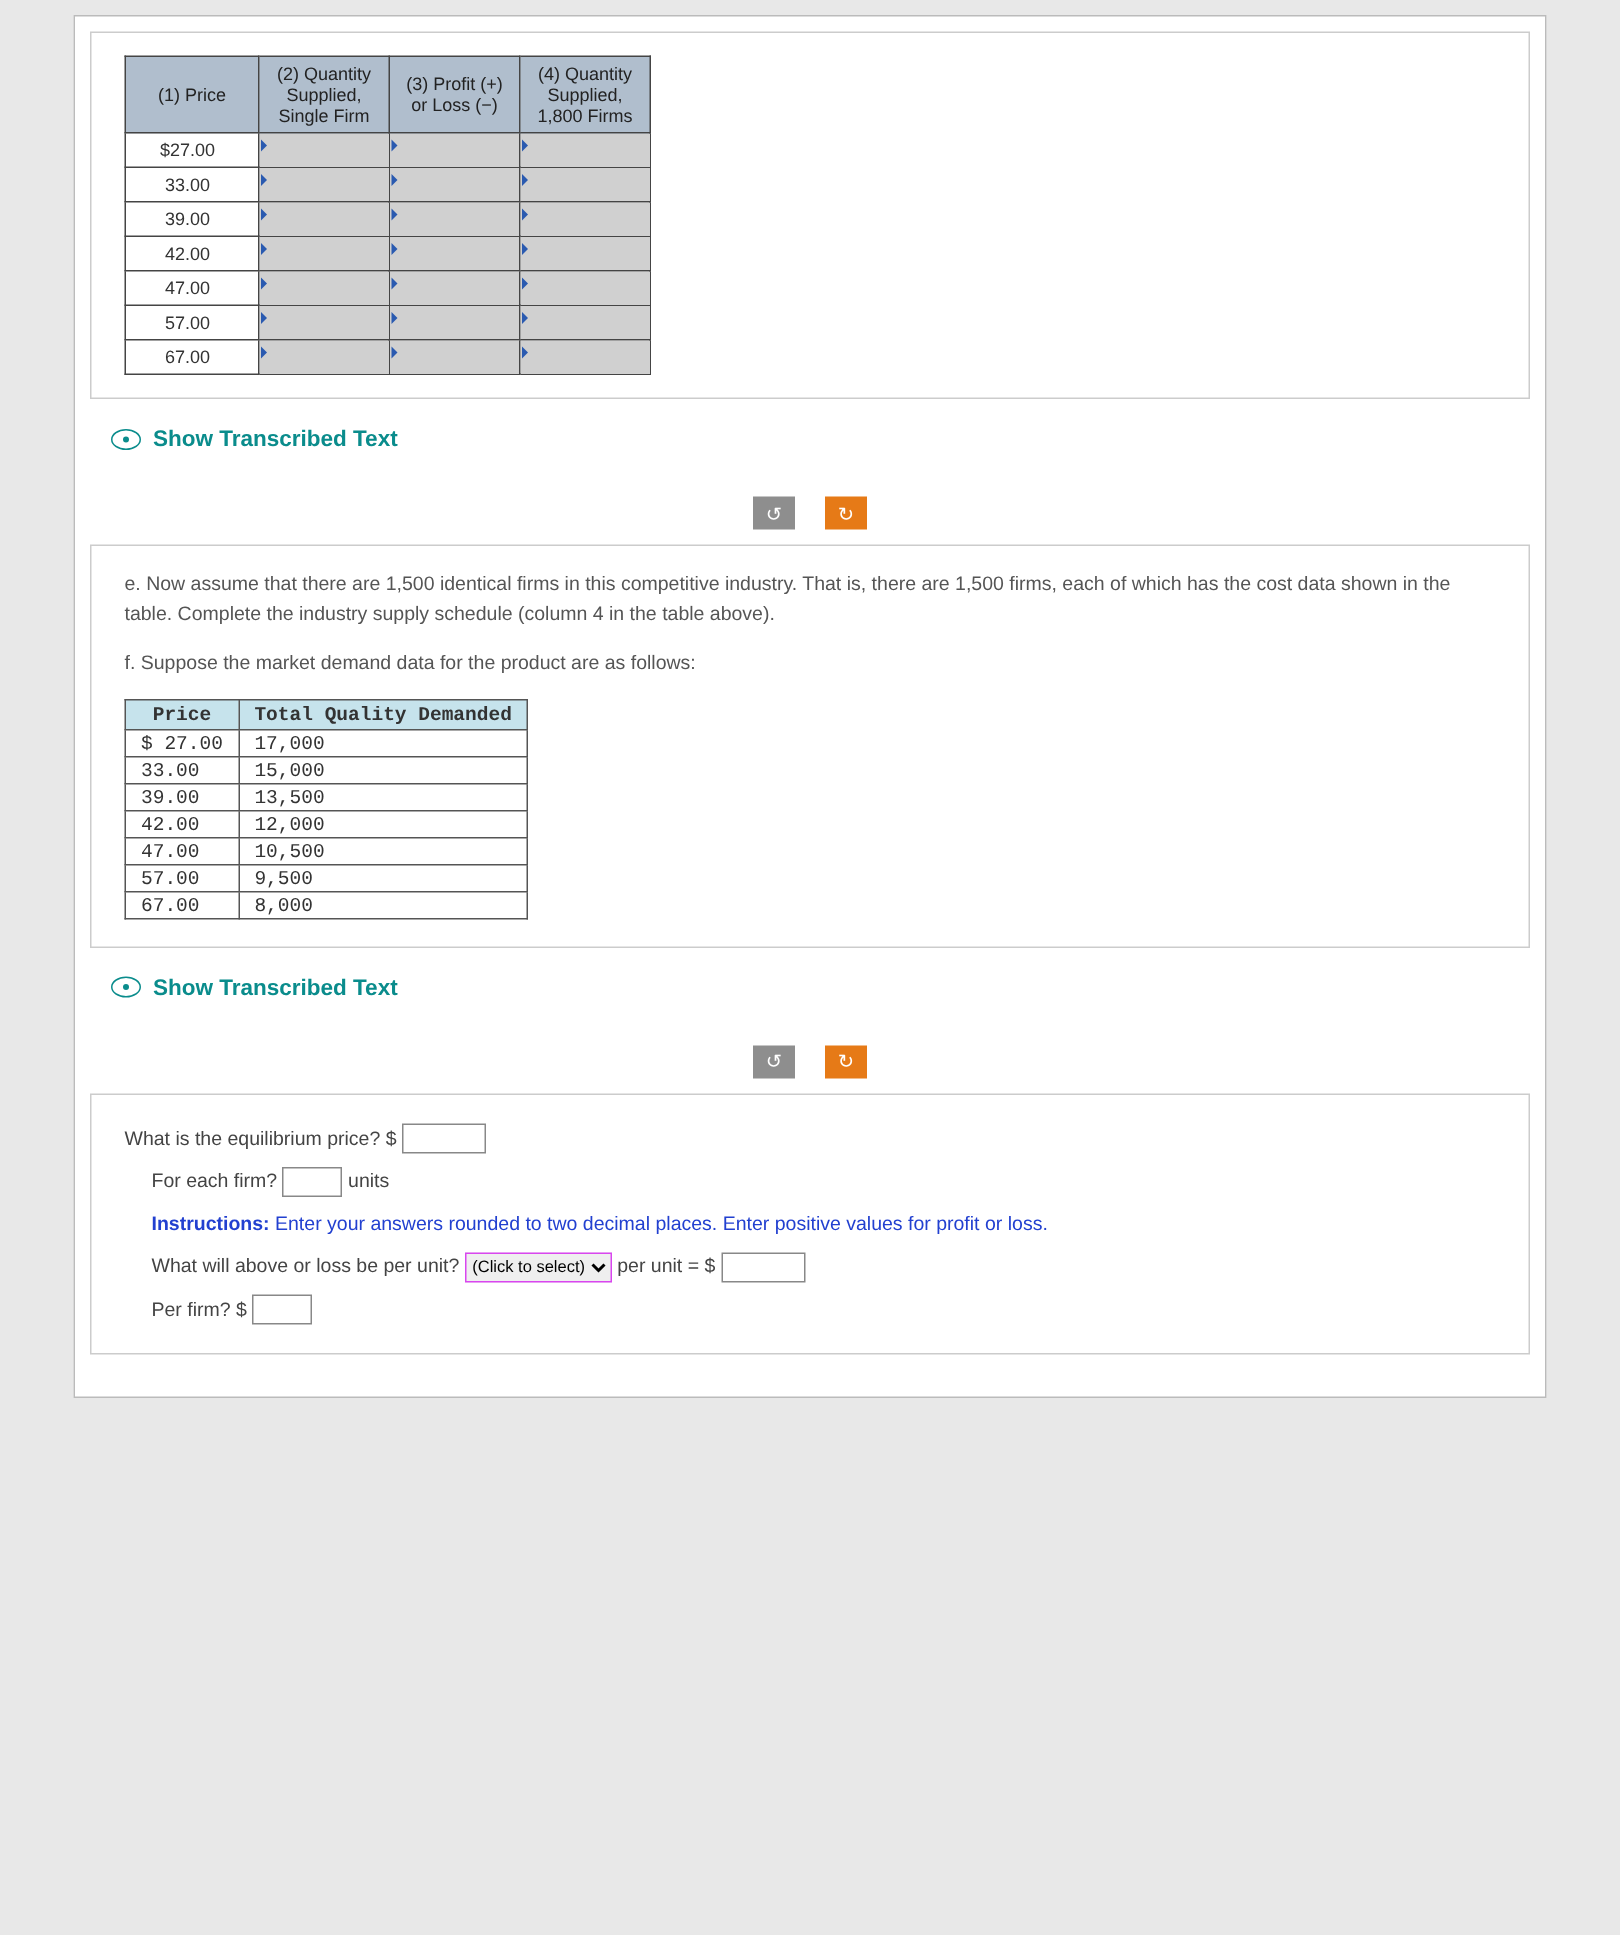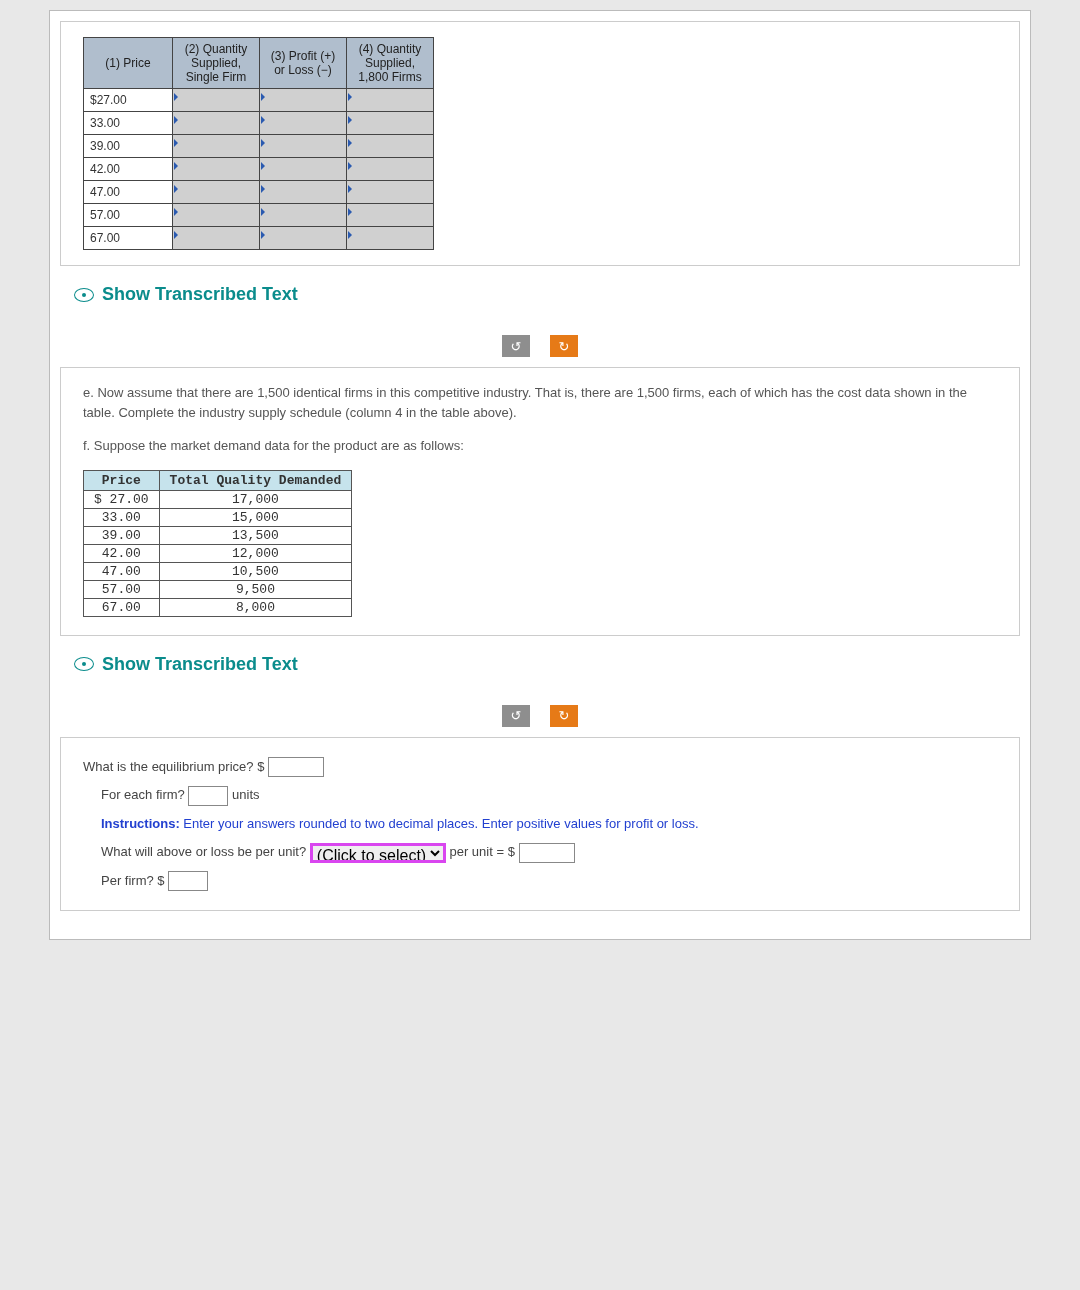--- a/index.html
+++ b/index.html
@@ -43,21 +43,21 @@
   }
   .supply-table td {
     border: 1px solid #444;
     padding: 2px 6px;
     text-align: center;
     height: 18px;
     font-size: 12px;
   }
   .supply-table td.price-cell {
     background: #fff;
-    text-align: left;
+    text-align: center;
     padding-right: 12px;
     width: 70px;
   }
   .supply-table td.input-cell {
     background: #d0d0d0;
     width: 86px;
     position: relative;
     padding: 0;
   }
   .supply-table td.input-cell::before {
@@ -81,28 +81,28 @@
   .demand-table th {
     background: #c6e3ec;
     border: 1px solid #555;
     padding: 2px 10px;
     font-weight: bold;
     text-align: center;
   }
   .demand-table td {
     border: 1px solid #555;
     padding: 1px 10px;
-    text-align: center;
+    text-align: left;
     background: #fff;
   }
   
   .transcribe-link {
     color: #0a8c8c;
     font-weight: bold;
-    font-size: 18px;
+    font-size: 15px;
     display: flex;
     align-items: center;
     gap: 8px;
     margin: 10px 0 10px 14px;
     cursor: pointer;
   }
   .eye-icon {
     width: 18px; height: 12px;
     border: 1.5px solid #0a8c8c;
     border-radius: 60%;
@@ -141,22 +141,22 @@
     border: 1px solid #888;
     height: 18px;
     font-size: 12px;
     padding: 0 2px;
     vertical-align: middle;
   }
   .w-small { width: 34px; }
   .w-med { width: 50px; }
   .w-lg { width: 60px; }
   select {
-    border: 3px solid #d946ef;
-    font-size: 16px;
+    border: 1px solid #d946ef;
+    font-size: 11px;
     height: 20px;
     vertical-align: middle;
   }
   .instructions-label { color: #2240d0; font-weight: bold; text-align: center; }
   .instructions-text { color: #2240d0; }
 </style>
 </head>
 <body>
 
 <div class="page-container">

